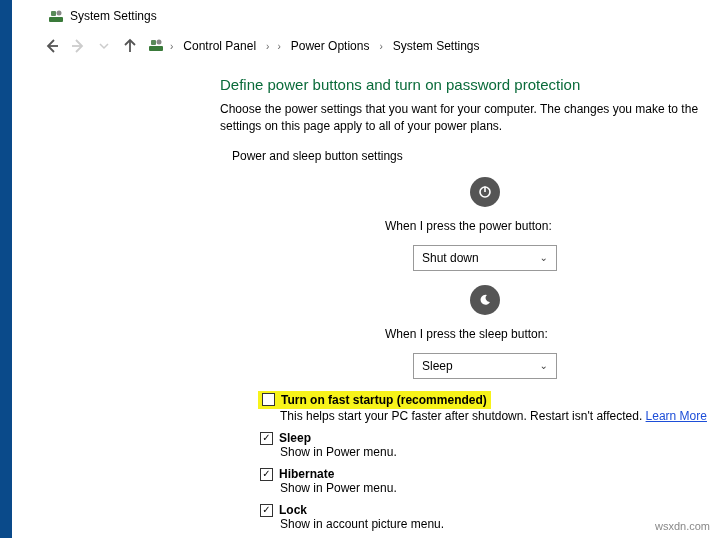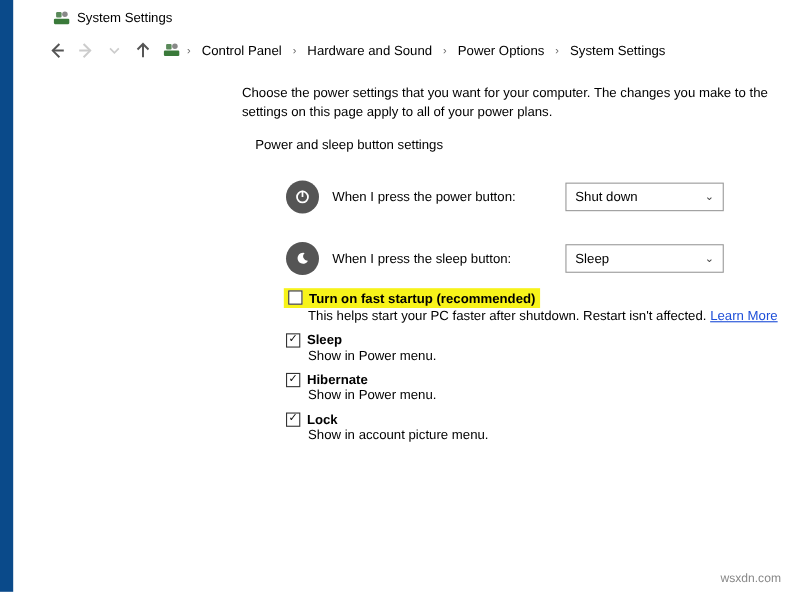--- a/index.html
+++ b/index.html
@@ -75,21 +75,22 @@
       font-size: 12px;
       color: #000;
       margin-bottom: 6px;
       margin-top: 12px;
       margin-left: 12px;
     }
     .button-row {
       display: flex;
       align-items: center;
       gap: 12px;
-      margin: 26px 0 14px 40px;
+      margin: 14px 0 14px 40px;
+      flex-direction: column;
     }
     .round-icon {
       width: 30px; height: 30px;
       border-radius: 50%;
       background: #555;
       display: inline-flex;
       align-items: center; justify-content: center;
       color: #fff;
     }
     .row-label {
@@ -194,30 +195,30 @@
     <span>
       <svg width="16" height="16" viewBox="0 0 16 16">
           <rect x="1" y="9" width="14" height="5" rx="1" fill="#3a7a3a"></rect>
           <rect x="3" y="3" width="5" height="5" rx="1" fill="#5a8a5a"></rect>
           <circle cx="11" cy="5" r="2.5" fill="#888"></circle>
         </svg>
     </span>
     <span class="sep">›</span>
     <span class="crumb">Control Panel</span>
     <span class="sep">›</span>
-    <span class="crumb">Hardware and Sound</span>
     <span class="sep">›</span>
     <span class="crumb">Power Options</span>
     <span class="sep">›</span>
     <span class="crumb">System Settings</span>
   </div>
 </div>
 
 <div class="content">
 
+  <div class="page-title">Define power buttons and turn on password protection</div>
   <div class="page-desc">Choose the power settings that you want for your computer. The changes you make to the settings on this page apply to all of your power plans.</div>
 
   <div class="section-header">Power and sleep button settings</div>
 
   <div class="button-row">
     <span class="round-icon">
       <svg width="16" height="16" viewBox="0 0 16 16">
           <circle cx="8" cy="8" r="5" stroke="#fff" stroke-width="1.6" fill="none"></circle>
           <line x1="8" y1="2.5" x2="8" y2="8" stroke="#fff" stroke-width="1.6"></line>
         </svg>

